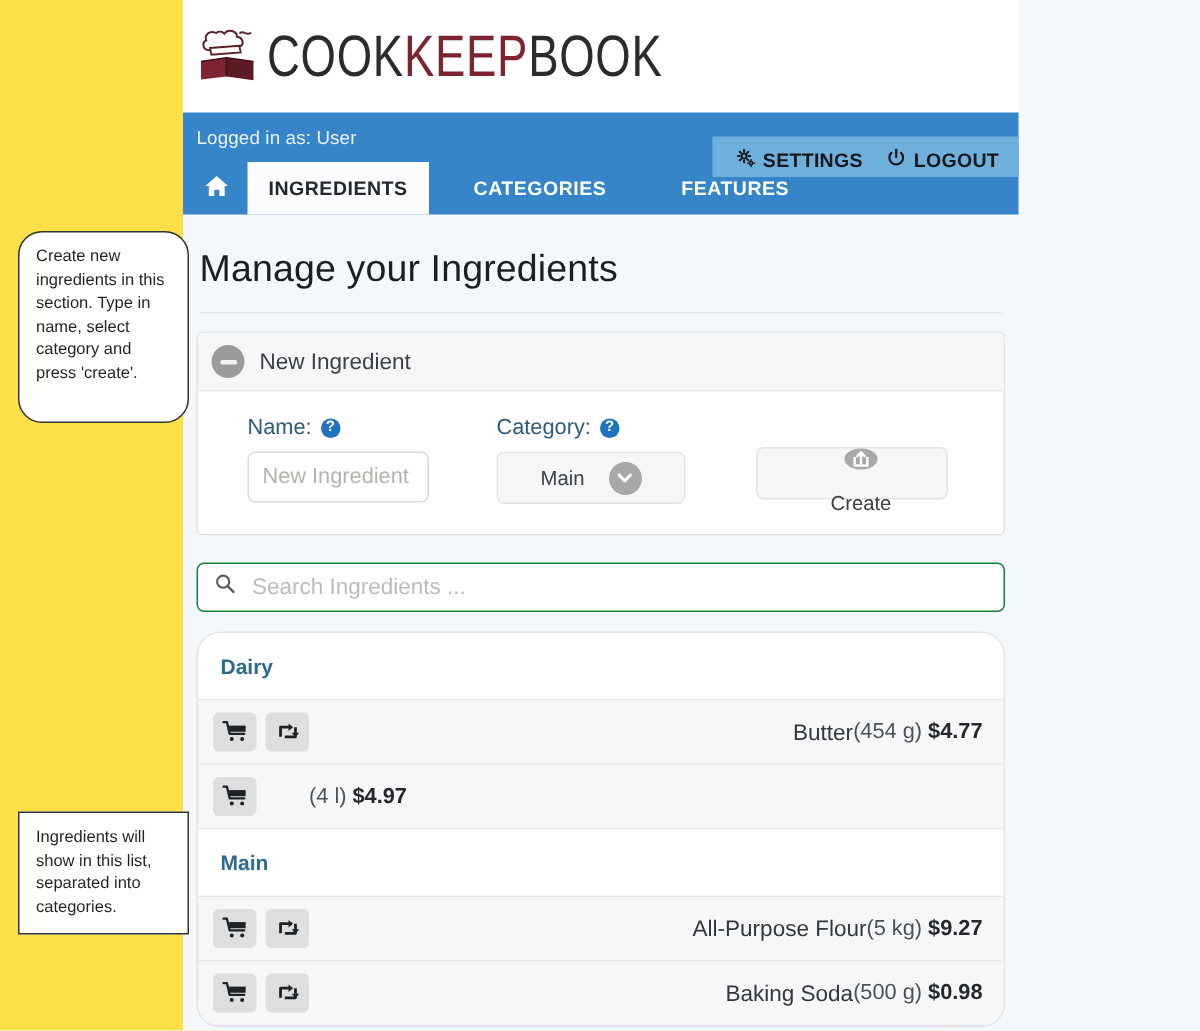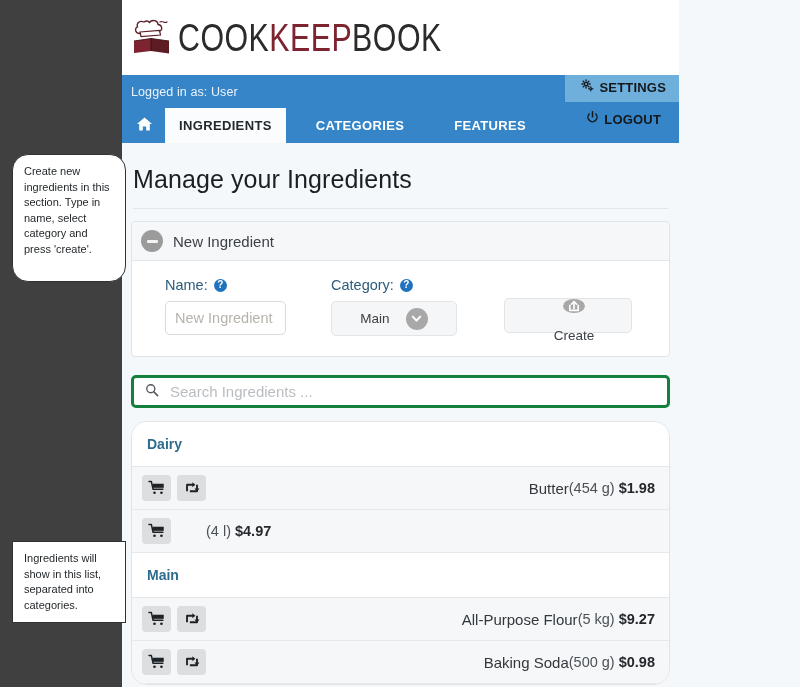--- a/index.html
+++ b/index.html
@@ -10,21 +10,21 @@
     height: 687px;
     overflow: hidden;
     background: #f4f8fa;
     font-family: "Liberation Sans", sans-serif;
   }
 
   #stage {
     position: relative;
     width: 632px;
     height: 687px;
-    background: #404040;
+    background: #fde047;
     text-decoration: underline;
   }
 
   
   .page-col {
     position: absolute;
     left: 122px;
     top: 0;
     width: 557px;
     height: 687px;
@@ -68,28 +68,27 @@
   }
   .logged-in {
     color: #eaf3fa;
     font-size: 12.5px;
     padding-left: 9px;
     letter-spacing: 0.1px;
   }
   .acct-box {
     position: absolute;
     right: 0;
-    top: 0;
+    top: 16px;
     height: 27px;
     background: #6fafdc;
     display: flex;
     align-items: center;
     gap: 16px;
     padding: 4px 13px 0 16px;
-    flex-direction: column;
   }
   .acct-item {
     display: flex;
     align-items: center;
     gap: 5px;
     color: #14181c;
     font-size: 13px;
     font-weight: 700;
     letter-spacing: 0.2px;
     cursor: pointer;
@@ -253,21 +252,21 @@
     padding-left: 12px;
     cursor: pointer;
     flex-direction: column;
   }
   .create-label { font-size: 13.5px; color: #3b4147; font-weight: 400; }
 
   
   .search-wrap {
     margin-top: 18px;
     height: 33px;
-    border: 3px solid #15803d;
+    border: 1px solid #15803d;
     border-radius: 5px;
     background: #ffffff;
     display: flex;
     align-items: center;
     padding: 0 11px;
     gap: 9px;
   }
   .search-input {
     flex: 1;
     border: none;
@@ -525,21 +524,21 @@
               <span class="icon-btn">
                 <svg width="18" height="16" viewBox="0 0 20 18">
                   <path d="M4.4 12.6 L4.4 5.4 L12.4 5.4" fill="none" stroke="#1d2226" stroke-width="2.1" stroke-linejoin="round"></path>
                   <path d="M15.6 5.4 L15.6 12.6 L7.6 12.6" fill="none" stroke="#1d2226" stroke-width="2.1" stroke-linejoin="round"></path>
                   <path d="M10.4 2.6 L13.8 5.4 L10.4 8.2 Z" fill="#1d2226"></path>
                   <path d="M18.4 9.6 L15.6 13.2 L12.8 9.6 Z" fill="#1d2226"></path>
                 </svg>
               </span>
             </div>
             <span class="row-name">Butter</span>
-            <span class="row-meta"><span>(454 g)</span><span class="row-price">$1.98</span></span>
+            <span class="row-meta"><span>(454 g)</span><span class="row-price">$4.77</span></span>
           </div>
           <div class="row">
             <div class="row-icons">
               <span class="icon-btn">
                 <svg width="18" height="16" viewBox="0 0 20 18">
                   <path d="M1 1.6 L3.6 1.6 L5.6 10.4 L16.6 10.4" fill="none" stroke="#1d2226" stroke-width="1.7" stroke-linecap="round" stroke-linejoin="round"></path>
                   <rect x="5.2" y="4.2" width="12.4" height="4.6" fill="#1d2226"></rect>
                   <circle cx="7.2" cy="14.3" r="1.5" fill="#1d2226"></circle>
                   <circle cx="15" cy="14.3" r="1.5" fill="#1d2226"></circle>
                 </svg>

